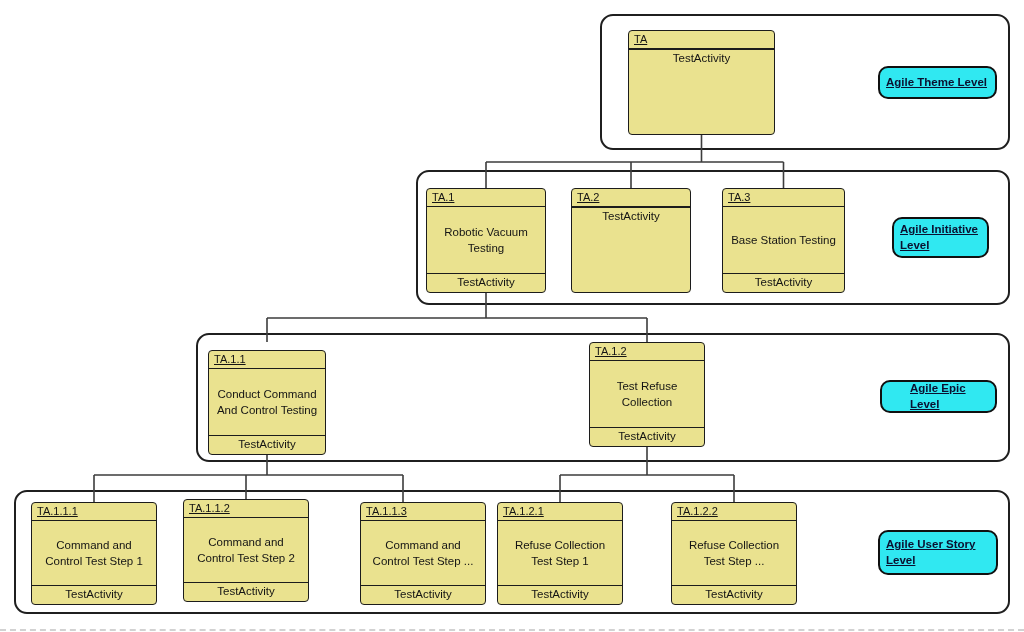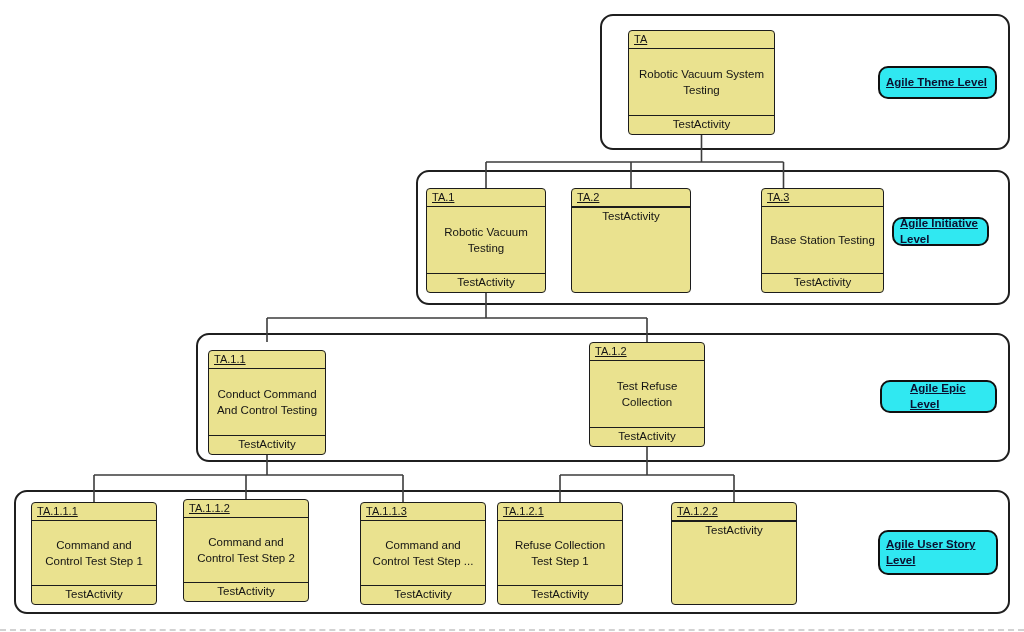--- a/index.html
+++ b/index.html
@@ -113,34 +113,33 @@
 
   <svg class="connectors" width="1024" height="632" viewBox="0 0 1024 632">
     <path d="M701.5 135 V162 M486 162 H783.5 M486 162 V188 M631 162 V188 M783.5 162 V188
              M486 293 V318 M267 318 H647 M267 318 V342 M647 318 V342
              M267 447 V475 M94 475 H403 M94 475 V502 M246 475 V502 M403 475 V502
              M647 447 V475 M560 475 H734 M560 475 V502 M734 475 V502"></path>
   </svg>
 
   <div class="node" style="left:628px; top:30px; width:147px; height:105px;">
     <div class="node-header">TA</div>
-    <div class="node-body">Robotic Vacuum System Testing</div>
     <div class="node-footer">TestActivity</div>
   </div>
 
   <div class="node" style="left:426px; top:188px; width:120px; height:105px;">
     <div class="node-header">TA.1</div>
     <div class="node-body">Robotic Vacuum Testing</div>
     <div class="node-footer">TestActivity</div>
   </div>
   <div class="node" style="left:571px; top:188px; width:120px; height:105px;">
     <div class="node-header">TA.2</div>
     <div class="node-footer">TestActivity</div>
   </div>
-  <div class="node" style="left:761px; top:188px; width:123px; height:105px;">
+  <div class="node" style="left:722px; top:188px; width:123px; height:105px;">
     <div class="node-header">TA.3</div>
     <div class="node-body pad-sm">Base Station Testing</div>
     <div class="node-footer">TestActivity</div>
   </div>
 
   <div class="node" style="left:208px; top:342px; width:118px; height:105px;margin-top:8px;">
     <div class="node-header">TA.1.1</div>
     <div class="node-body pad-sm">Conduct Command And Control Testing</div>
     <div class="node-footer">TestActivity</div>
   </div>
@@ -165,23 +164,24 @@
     <div class="node-body">Command and Control Test Step ...</div>
     <div class="node-footer">TestActivity</div>
   </div>
   <div class="node" style="left:497px; top:502px; width:126px; height:103px;">
     <div class="node-header">TA.1.2.1</div>
     <div class="node-body">Refuse Collection Test Step 1</div>
     <div class="node-footer">TestActivity</div>
   </div>
   <div class="node" style="left:671px; top:502px; width:126px; height:103px;">
     <div class="node-header">TA.1.2.2</div>
+    <div class="node-body">Refuse Collection Test Step ...</div>
     <div class="node-footer">TestActivity</div>
   </div>
 
   <div class="level-label" style="left:878px; top:66px;  width:119px; height:33px;">Agile Theme Level</div>
-  <div class="level-label" style="left:892px; top:217px; width:97px;  height:29px;">Agile Initiative Level</div>
+  <div class="level-label" style="left:892px; top:217px; width:97px;  height:41px;">Agile Initiative Level</div>
   <div class="level-label" style="left:880px; top:380px; width:117px; height:33px;padding-left:28px;">Agile Epic Level</div>
   <div class="level-label" style="left:878px; top:530px; width:120px; height:45px;">Agile User Story Level</div>
 
   <div class="page-edge"></div>
 
 </div>
 
 </body></html>

